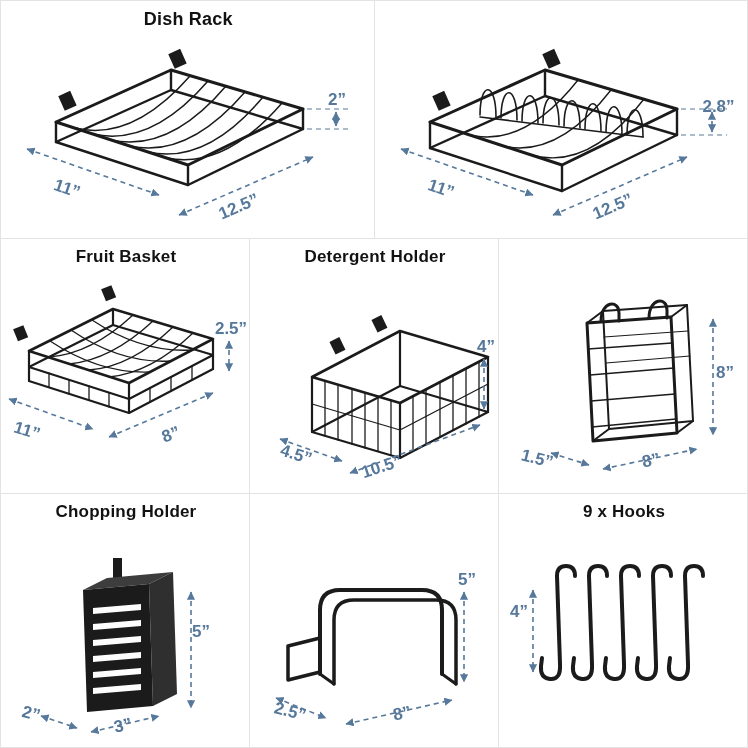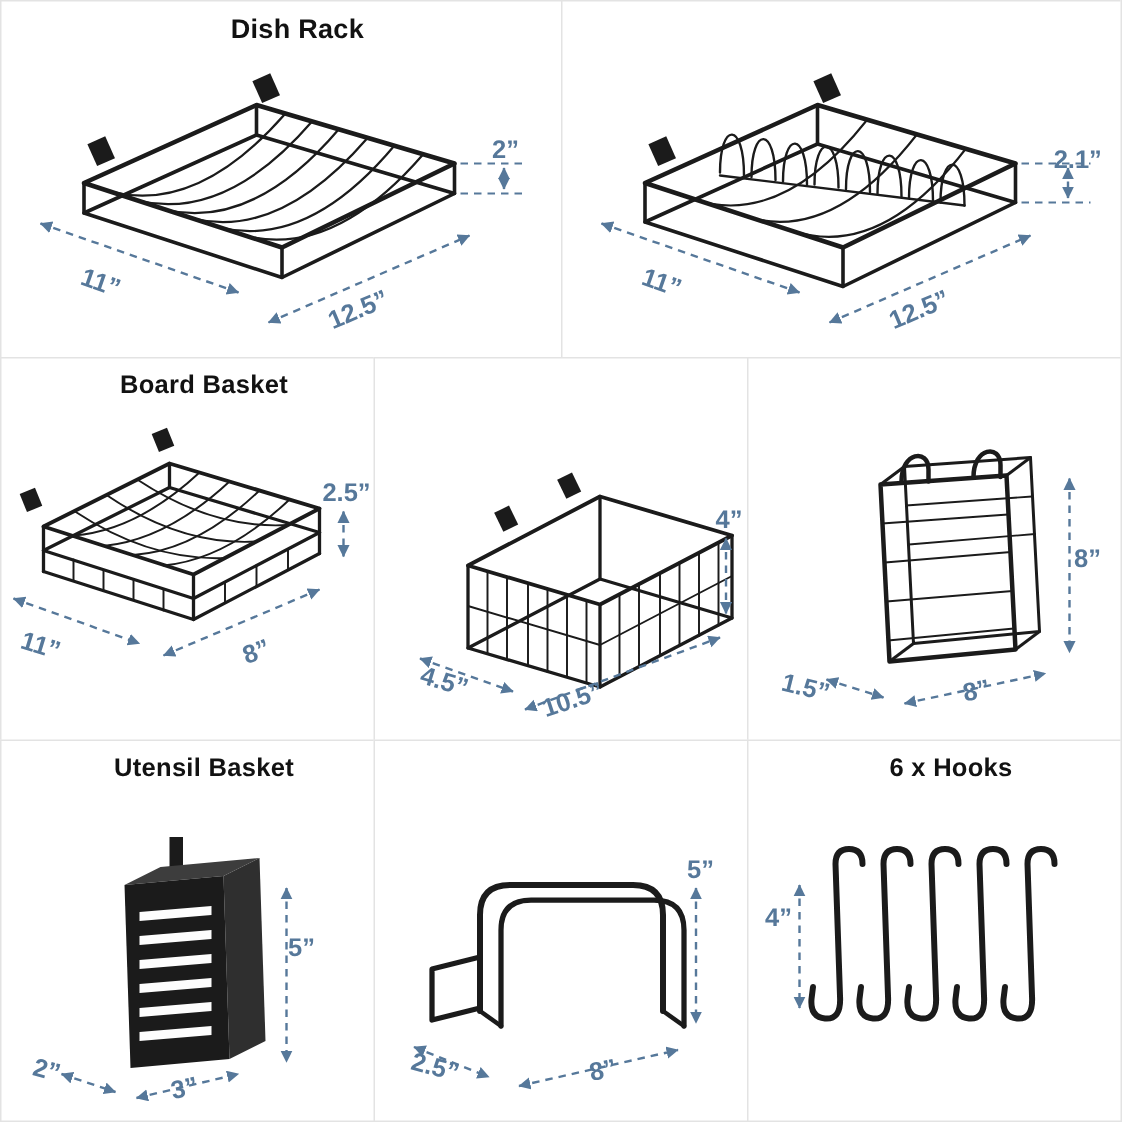--- a/index.html
+++ b/index.html
@@ -11,21 +11,21 @@
   }
   .row { display:grid; }
   .row.r1 { grid-template-columns:1fr 1fr; height:238px; }
   .row.r2, .row.r3 { grid-template-columns:1fr 1fr 1fr; height:255px; }
   .panel {
     position:relative; overflow:hidden; box-sizing:border-box;
     border-left:1px solid var(--panel-border,#e3e3e3);
     border-top:1px solid var(--panel-border,#e3e3e3);
   }
   .panel-title {
-    position:absolute; top:8px; left:11px; width:100%; text-align:center;
+    position:absolute; top:8px; left:1px; width:100%; text-align:center;
     margin:0; font-size:18px; font-weight:700; color:#121212; letter-spacing:.2px;
   }
   .r2 .panel-title, .r3 .panel-title { font-size:17px; }
   .illus { position:absolute; left:0; }
   .r1 .illus { top:36px; }
   .r2 .illus, .r3 .illus { top:32px; }
   svg .w  { stroke:var(--ink,#1b1b1b); fill:none; stroke-linecap:round; stroke-linejoin:round; }
   svg .wf { fill:var(--ink,#1b1b1b); stroke:none; }
   svg .d  { stroke:var(--accent,#56789a); fill:none; stroke-dasharray:5 4; stroke-linecap:butt; }
   svg .lead { stroke-width:1.2; }
@@ -104,30 +104,30 @@
         <path class="w" stroke-width="1.6" d="M189,89 C189,55 205,55 205,91"></path>
         <path class="w" stroke-width="1.6" d="M210,92 C210,58 226,58 226,94"></path>
         <path class="w" stroke-width="1.6" d="M231,95 C231,61 247,61 247,97"></path>
         <path class="w" stroke-width="1.6" d="M252,98 C252,64 268,64 268,100"></path>
         <line class="d lead" x1="306" y1="72" x2="352" y2="72"></line>
         <line class="d lead" x1="306" y1="98" x2="352" y2="98"></line>
         <line class="d" stroke-width="1.6" x1="337" y1="75" x2="337" y2="95" marker-start="url(#ah2)" marker-end="url(#ah2)"></line>
         <line class="d" stroke-width="1.6" x1="26" y1="112" x2="158" y2="158" marker-start="url(#ah2)" marker-end="url(#ah2)"></line>
         <line class="d" stroke-width="1.6" x1="178" y1="178" x2="312" y2="120" marker-start="url(#ah2)" marker-end="url(#ah2)"></line>
       </svg>
-      <span class="dim-label" style="left:344px;top:106px">2.1”</span>
+      <span class="dim-label" style="left:344px;top:106px">2.8”</span>
       <span class="dim-label" style="left:66px;top:188px;transform:translate(-50%,-50%) rotate(19deg)">11”</span>
       <span class="dim-label" style="left:238px;top:206px;transform:translate(-50%,-50%) rotate(-23deg)">12.5”</span>
     </section>
   </div>
 
   <div class="row r2">
 
     <section class="panel">
-      <h2 class="panel-title">Board Basket</h2>
+      <h2 class="panel-title">Fruit Basket</h2>
       <svg class="illus" width="249" height="223" viewBox="0 0 249 223">
         <defs>
             <marker id="ah3" viewBox="0 0 10 10" refX="8.5" refY="4.5" markerWidth="9" markerHeight="9" markerUnits="userSpaceOnUse" orient="auto-start-reverse">
               <path class="df" d="M0,0 L9,4.5 L0,9 Z"></path>
             </marker>
           </defs>
         <rect class="wf" x="14" y="56" width="11" height="13" transform="rotate(-22 19 62)"></rect>
         <rect class="wf" x="102" y="16" width="11" height="13" transform="rotate(-22 107 22)"></rect>
         <polygon class="w" stroke-width="2.6" points="28,80 112,38 212,68 128,112"></polygon>
         <polygon class="w" stroke-width="2.2" points="28,96 112,54 212,84 128,128"></polygon>
@@ -156,20 +156,21 @@
         <line class="d" stroke-width="1.6" x1="228" y1="70" x2="228" y2="100" marker-start="url(#ah3)" marker-end="url(#ah3)"></line>
         <line class="d" stroke-width="1.6" x1="8" y1="128" x2="92" y2="158" marker-start="url(#ah3)" marker-end="url(#ah3)"></line>
         <line class="d" stroke-width="1.6" x1="108" y1="166" x2="212" y2="122" marker-start="url(#ah3)" marker-end="url(#ah3)"></line>
       </svg>
       <span class="dim-label" style="left:230px;top:90px">2.5”</span>
       <span class="dim-label" style="left:26px;top:192px;transform:translate(-50%,-50%) rotate(17deg)">11”</span>
       <span class="dim-label" style="left:170px;top:196px;transform:translate(-50%,-50%) rotate(-20deg)">8”</span>
     </section>
 
     <section class="panel">
+      <h2 class="panel-title">Detergent Holder</h2>
       <svg class="illus" width="249" height="223" viewBox="0 0 249 223">
         <defs>
             <marker id="ah4" viewBox="0 0 10 10" refX="8.5" refY="4.5" markerWidth="9" markerHeight="9" markerUnits="userSpaceOnUse" orient="auto-start-reverse">
               <path class="df" d="M0,0 L9,4.5 L0,9 Z"></path>
             </marker>
           </defs>
         <rect class="wf" x="82" y="68" width="11" height="14" transform="rotate(-26 87 75)"></rect>
         <rect class="wf" x="124" y="46" width="11" height="14" transform="rotate(-26 129 53)"></rect>
         <polygon class="w" stroke-width="2.6" points="62,106 150,60 238,86 150,132"></polygon>
         <polygon class="w" stroke-width="2.2" points="62,161 150,115 238,141 150,187"></polygon>
@@ -226,21 +227,21 @@
       </svg>
       <span class="dim-label" style="left:226px;top:134px">8”</span>
       <span class="dim-label" style="left:38px;top:220px;transform:translate(-50%,-50%) rotate(14deg)">1.5”</span>
       <span class="dim-label" style="left:152px;top:222px;transform:translate(-50%,-50%) rotate(-11deg)">8”</span>
     </section>
   </div>
 
   <div class="row r3">
 
     <section class="panel">
-      <h2 class="panel-title">Utensil Basket</h2>
+      <h2 class="panel-title">Chopping Holder</h2>
       <svg class="illus" width="249" height="223" viewBox="0 0 249 223">
         <defs>
             <marker id="ah6" viewBox="0 0 10 10" refX="8.5" refY="4.5" markerWidth="9" markerHeight="9" markerUnits="userSpaceOnUse" orient="auto-start-reverse">
               <path class="df" d="M0,0 L9,4.5 L0,9 Z"></path>
             </marker>
           </defs>
         <rect class="wf" x="112" y="32" width="9" height="26"></rect>
         <polygon class="topf" points="82,64 148,58 172,46 106,52"></polygon>
         <polygon class="side" points="148,58 172,46 176,168 152,180"></polygon>
         <polygon class="wf" points="82,64 148,58 152,180 86,186"></polygon>
@@ -274,21 +275,21 @@
         <line class="d" stroke-width="1.6" x1="214" y1="66" x2="214" y2="156" marker-start="url(#ah7)" marker-end="url(#ah7)"></line>
         <line class="d" stroke-width="1.6" x1="26" y1="172" x2="76" y2="192" marker-start="url(#ah7)" marker-end="url(#ah7)"></line>
         <line class="d" stroke-width="1.6" x1="96" y1="198" x2="202" y2="174" marker-start="url(#ah7)" marker-end="url(#ah7)"></line>
       </svg>
       <span class="dim-label" style="left:217px;top:86px">5”</span>
       <span class="dim-label" style="left:40px;top:218px;transform:translate(-50%,-50%) rotate(15deg)">2.5”</span>
       <span class="dim-label" style="left:152px;top:220px;transform:translate(-50%,-50%) rotate(-11deg)">8”</span>
     </section>
 
     <section class="panel">
-      <h2 class="panel-title">6 x Hooks</h2>
+      <h2 class="panel-title">9 x Hooks</h2>
       <svg class="illus" width="249" height="223" viewBox="0 0 249 223">
         <defs>
             <marker id="ah8" viewBox="0 0 10 10" refX="8.5" refY="4.5" markerWidth="9" markerHeight="9" markerUnits="userSpaceOnUse" orient="auto-start-reverse">
               <path class="df" d="M0,0 L9,4.5 L0,9 Z"></path>
             </marker>
           </defs>
         <path class="w" stroke-width="4" d="M76,50 Q76,40 67,40 Q58,40 58,50 L61,138 Q62,154 51,153 Q41,152 42,140 L43,132"></path>
         <path class="w" stroke-width="4" d="M108,50 Q108,40 99,40 Q90,40 90,50 L93,138 Q94,154 83,153 Q73,152 74,140 L75,132"></path>
         <path class="w" stroke-width="4" d="M140,50 Q140,40 131,40 Q122,40 122,50 L125,138 Q126,154 115,153 Q105,152 106,140 L107,132"></path>
         <path class="w" stroke-width="4" d="M172,50 Q172,40 163,40 Q154,40 154,50 L157,138 Q158,154 147,153 Q137,152 138,140 L139,132"></path>

